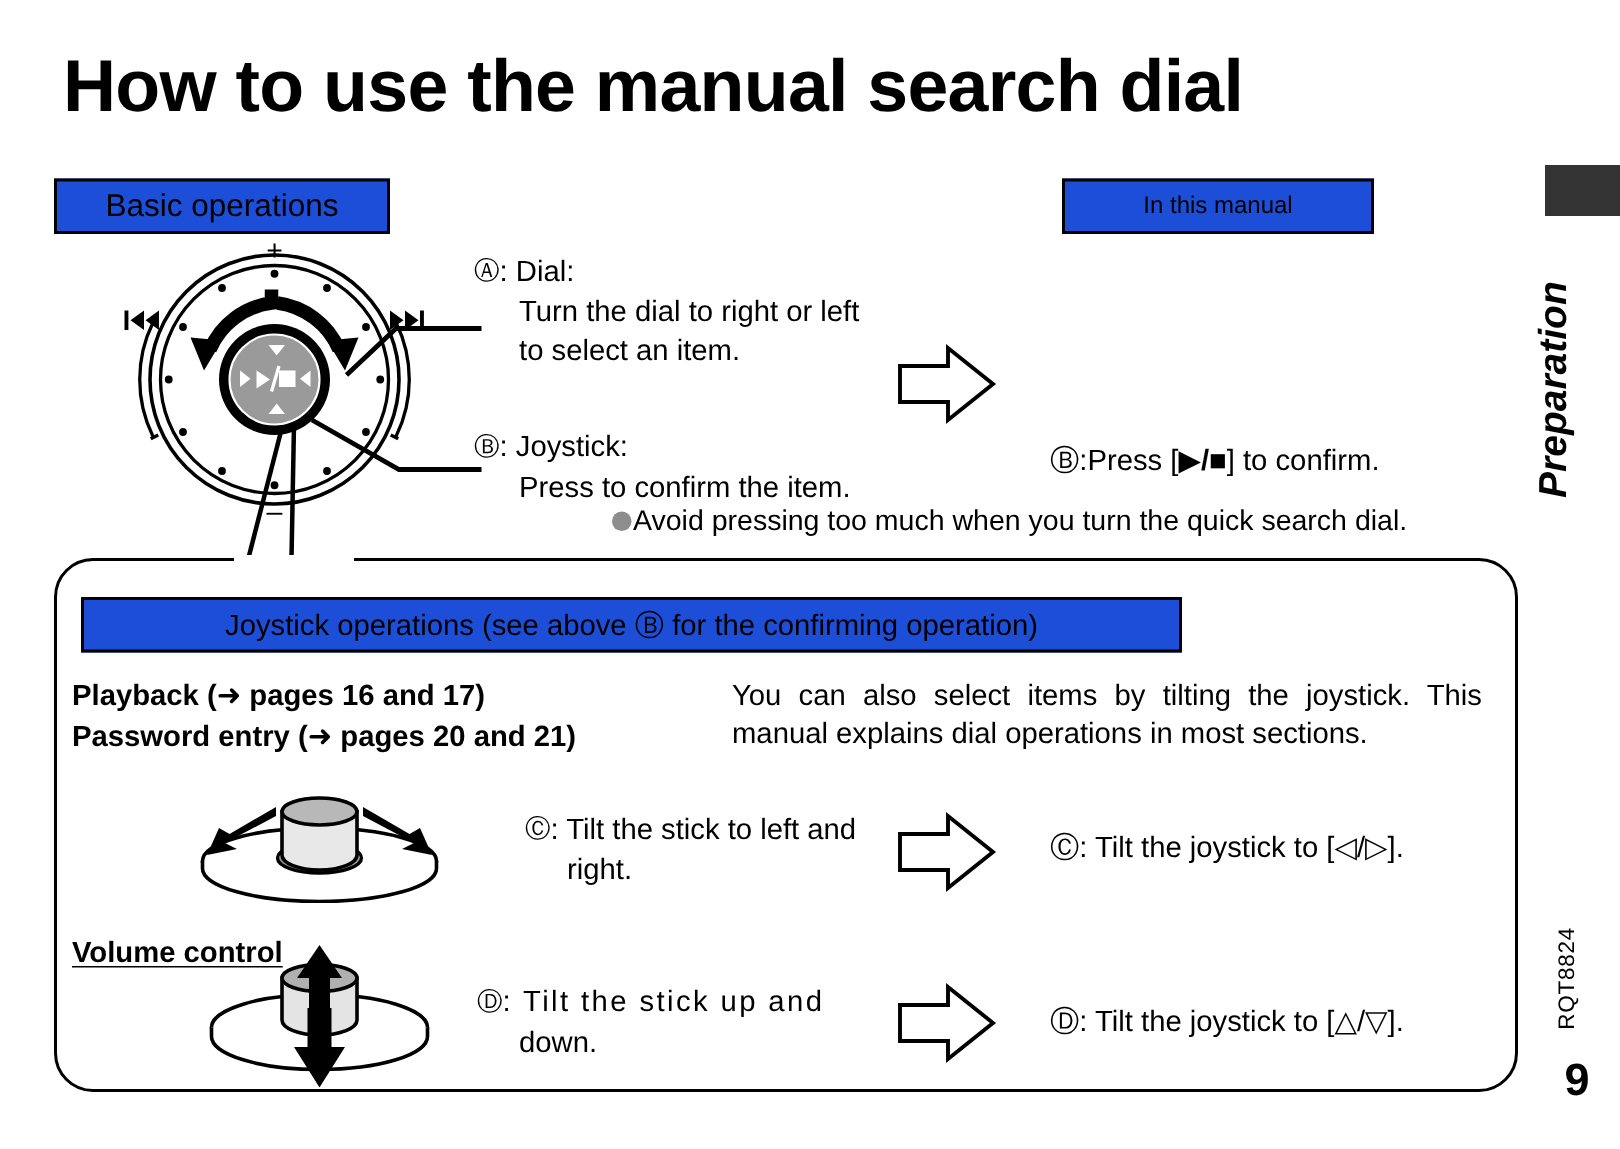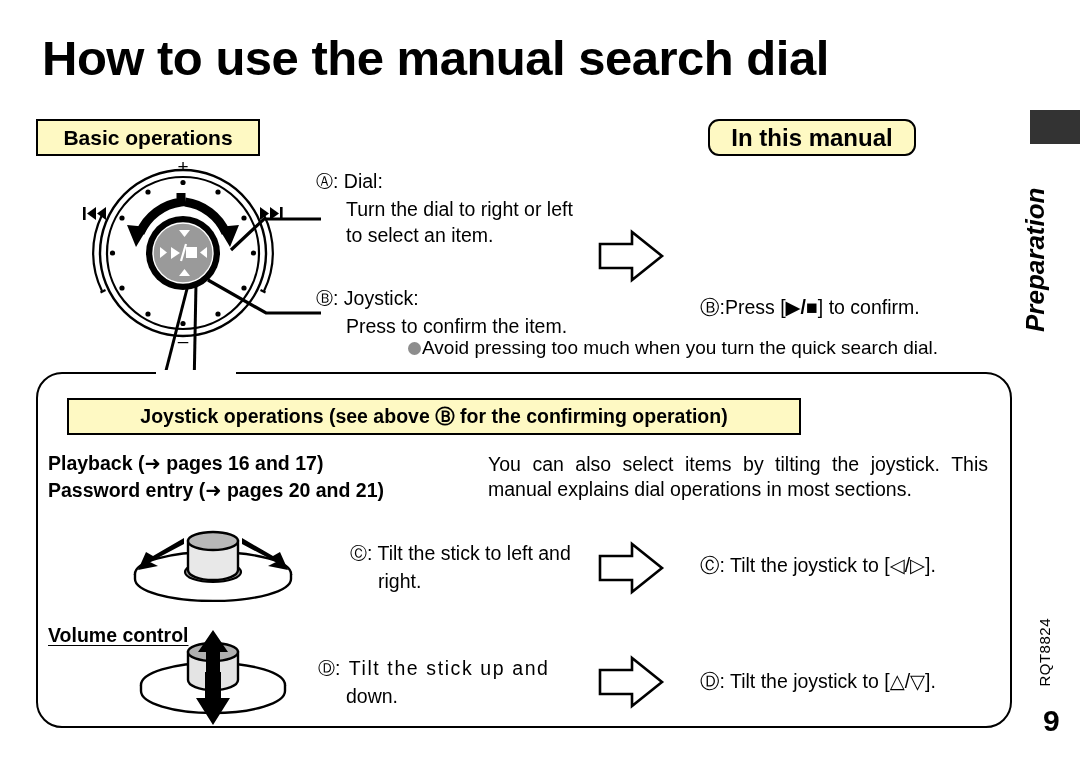--- a/index.html
+++ b/index.html
@@ -5,24 +5,24 @@
   html,body{margin:0;padding:0;background:#ffffff;}
   body{width:1080px;height:766px;position:relative;overflow:hidden;
        font-family:"Liberation Sans","DejaVu Sans",sans-serif;color:#000;}
   .page{position:absolute;left:0;top:0;width:1080px;height:766px;}
 
   
   .title{position:absolute;left:42px;top:34px;font-size:49px;font-weight:bold;
          letter-spacing:-0.5px;line-height:1;white-space:nowrap;}
 
   
-  .boxlabel{position:absolute;border:2px solid #000;background:#fef9c3;
-            font-weight:bold;display:flex;align-items:center;justify-content:center;}
+  .boxlabel{position:absolute;border:2px solid #000;background:#1d4ed8;
+            font-weight:normal;display:flex;align-items:center;justify-content:center;}
   #basic-ops-box{left:36px;top:119px;width:220px;height:33px;font-size:21px;}
-  #in-manual-box{left:708px;top:119px;width:204px;height:33px;font-size:24px;border-radius:11px;}
+  #in-manual-box{left:708px;top:119px;width:204px;height:33px;font-size:16px;}
 
   
   .blk{position:absolute;font-size:19.5px;line-height:26px;}
   #dial-text{left:316px;top:168px;width:290px;}
   #joy-text{left:316px;top:285px;width:290px;}
   .ind{display:block;padding-left:30px;}
   .cmark{font-size:17px;position:relative;top:-1px;}
 
   
   #manual-a{left:704px;top:170px;width:300px;}
@@ -33,21 +33,21 @@
   #note{position:absolute;left:408px;top:336px;font-size:19px;line-height:24px;white-space:nowrap;}
   .dot{display:inline-block;width:13px;height:13px;border-radius:50%;
        background:#8d8d8d;vertical-align:-1px;margin-right:1px;}
 
   
   #joystick-panel{position:absolute;left:36px;top:372px;width:972px;height:352px;
                   border:2.5px solid #000;border-radius:26px;background:#fff;}
   
   .notch{position:absolute;top:-4px;left:118px;width:80px;height:8px;background:#fff;}
 
-  #joy-ops-box{left:67px;top:398px;width:730px;height:33px;font-size:19.5px;}
+  #joy-ops-box{left:54px;top:398px;width:730px;height:33px;font-size:19.5px;}
 
   .ul-link{position:absolute;font-weight:bold;font-size:19.5px;
            text-underline-offset:3px;white-space:nowrap;}
   #playback-link{left:48px;top:452px;}
   #password-link{left:48px;top:479px;}
 
   #desc-par{position:absolute;left:488px;top:452px;width:500px;font-size:19.5px;
             line-height:25px;text-align:justify;}
 
   #vol-label{position:absolute;left:48px;top:624px;font-weight:bold;font-size:19.5px;

